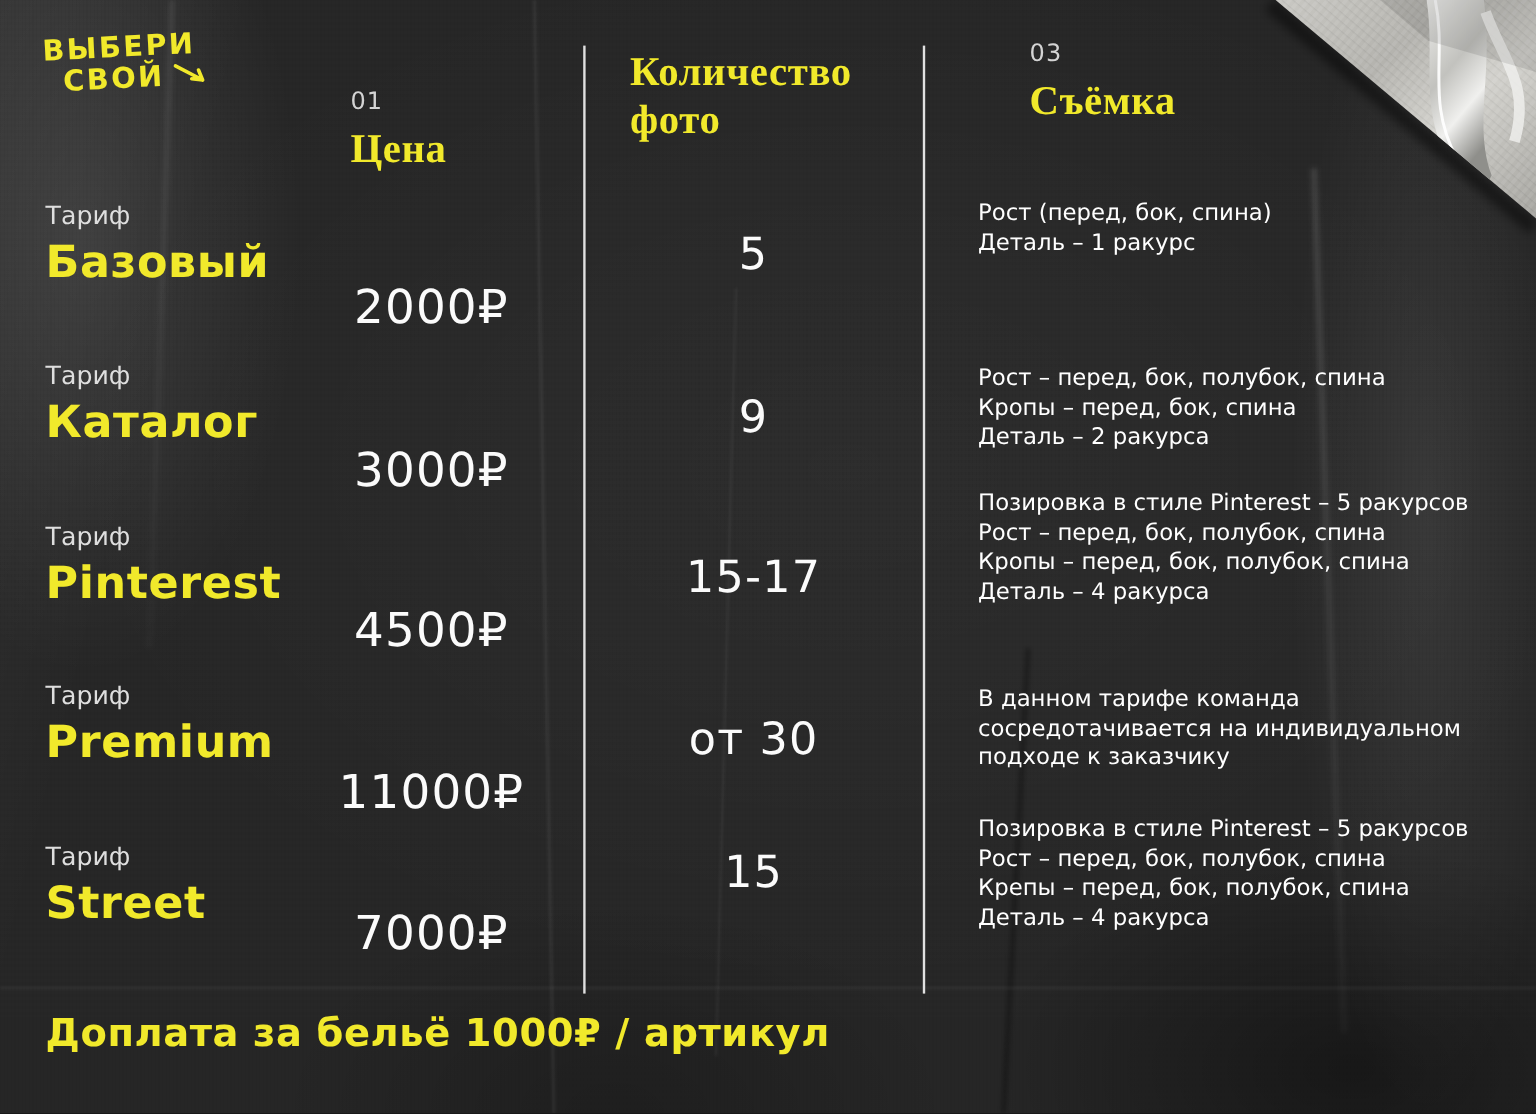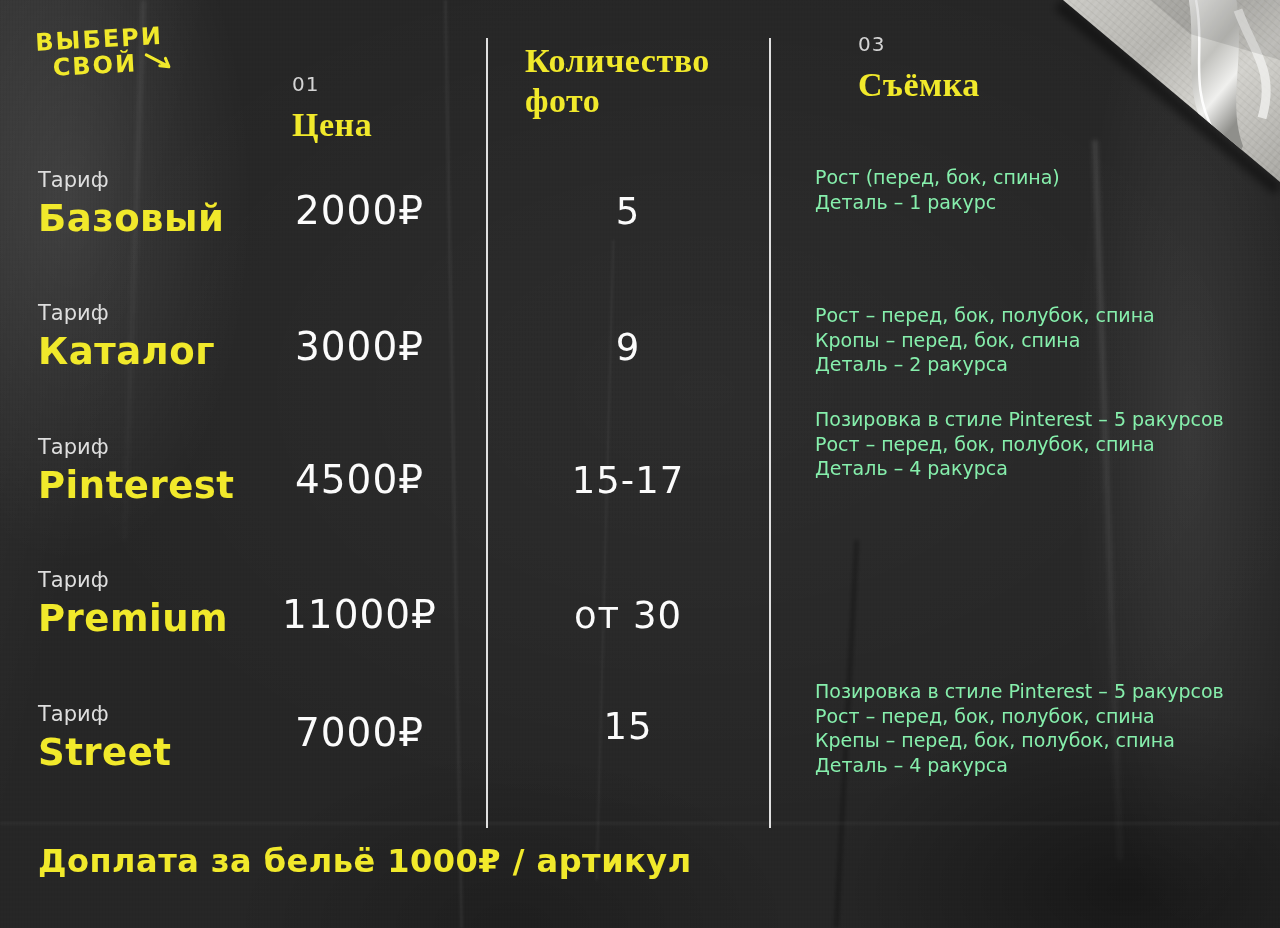--- a/index.html
+++ b/index.html
@@ -56,25 +56,25 @@
   .colh-3{left:858px;}
   .colh .num{font-size:20px;color:#d4d4d4;letter-spacing:1px;}
   .colh .title{font-size:34px;font-weight:700;color:var(--yellow);line-height:40px;margin-top:9px;letter-spacing:.5px;font-family:Liberation Serif, serif;}
 
   
   .row{position:absolute;inset:0;}
   .cell-name{position:absolute;left:38px;}
   .tariff-label{font-size:21px;color:#dedede;margin-bottom:5px;}
   .tariff-name{font-size:37px;font-weight:700;color:var(--yellow);letter-spacing:.5px;}
   .cell-price{position:absolute;left:252px;width:215px;text-align:center;
-    font-size:39px;font-weight:500;color:#fbfbfb;letter-spacing:1px;}
+    font-size:39px;font-weight:500;color:#fbfbfb;letter-spacing:1px;margin-top:46px;}
   .cell-qty{position:absolute;left:490px;width:276px;text-align:center;
     font-size:37px;font-weight:500;color:#fbfbfb;letter-spacing:1px;}
   .cell-details{position:absolute;left:815px;width:450px;
-    font-size:19px;line-height:24.5px;color:#86efac;font-weight:500;}
+    font-size:19px;line-height:24.5px;color:#ffffff;font-weight:500;}
   .row-1 .cell-name{top:168px}.row-1 .cell-price{top:188px}.row-1 .cell-qty{top:190px}.row-1 .cell-details{top:165px}
   .row-2 .cell-name{top:301px}.row-2 .cell-price{top:324px}.row-2 .cell-qty{top:326px}.row-2 .cell-details{top:303px}
   .row-3 .cell-name{top:435px}.row-3 .cell-price{top:457px}.row-3 .cell-qty{top:459px}.row-3 .cell-details{top:407px}
   .row-4 .cell-name{top:568px}.row-4 .cell-price{top:592px}.row-4 .cell-qty{top:594px}.row-4 .cell-details{top:570px}
   .row-5 .cell-name{top:702px}.row-5 .cell-price{top:710px}.row-5 .cell-qty{top:705px}.row-5 .cell-details{top:679px}
 
   
   .footer-note{
     position:absolute;left:38px;top:842px;
     font-size:32px;font-weight:700;color:var(--yellow);letter-spacing:.5px;
@@ -189,30 +189,36 @@
       <div class="row row-3">
         <div class="cell-name">
           <div class="tariff-label">Тариф</div>
           <div class="tariff-name">Pinterest</div>
         </div>
         <div class="cell-price">4500₽</div>
         <div class="cell-qty">15-17</div>
         <div class="cell-details">
           <div class="detail-line">Позировка в стиле Pinterest – 5 ракурсов</div>
           <div class="detail-line">Рост – перед, бок, полубок, спина</div>
+          <div class="detail-line">Кропы – перед, бок, полубок, спина</div>
           <div class="detail-line">Деталь – 4 ракурса</div>
         </div>
       </div>
       <div class="row row-4">
         <div class="cell-name">
           <div class="tariff-label">Тариф</div>
           <div class="tariff-name">Premium</div>
         </div>
         <div class="cell-price">11000₽</div>
         <div class="cell-qty">от 30</div>
+        <div class="cell-details">
+          <div class="detail-line">В данном тарифе команда</div>
+          <div class="detail-line">сосредотачивается на индивидуальном</div>
+          <div class="detail-line">подходе к заказчику</div>
+        </div>
       </div>
       <div class="row row-5">
         <div class="cell-name">
           <div class="tariff-label">Тариф</div>
           <div class="tariff-name">Street</div>
         </div>
         <div class="cell-price">7000₽</div>
         <div class="cell-qty">15</div>
         <div class="cell-details">
           <div class="detail-line">Позировка в стиле Pinterest – 5 ракурсов</div>

